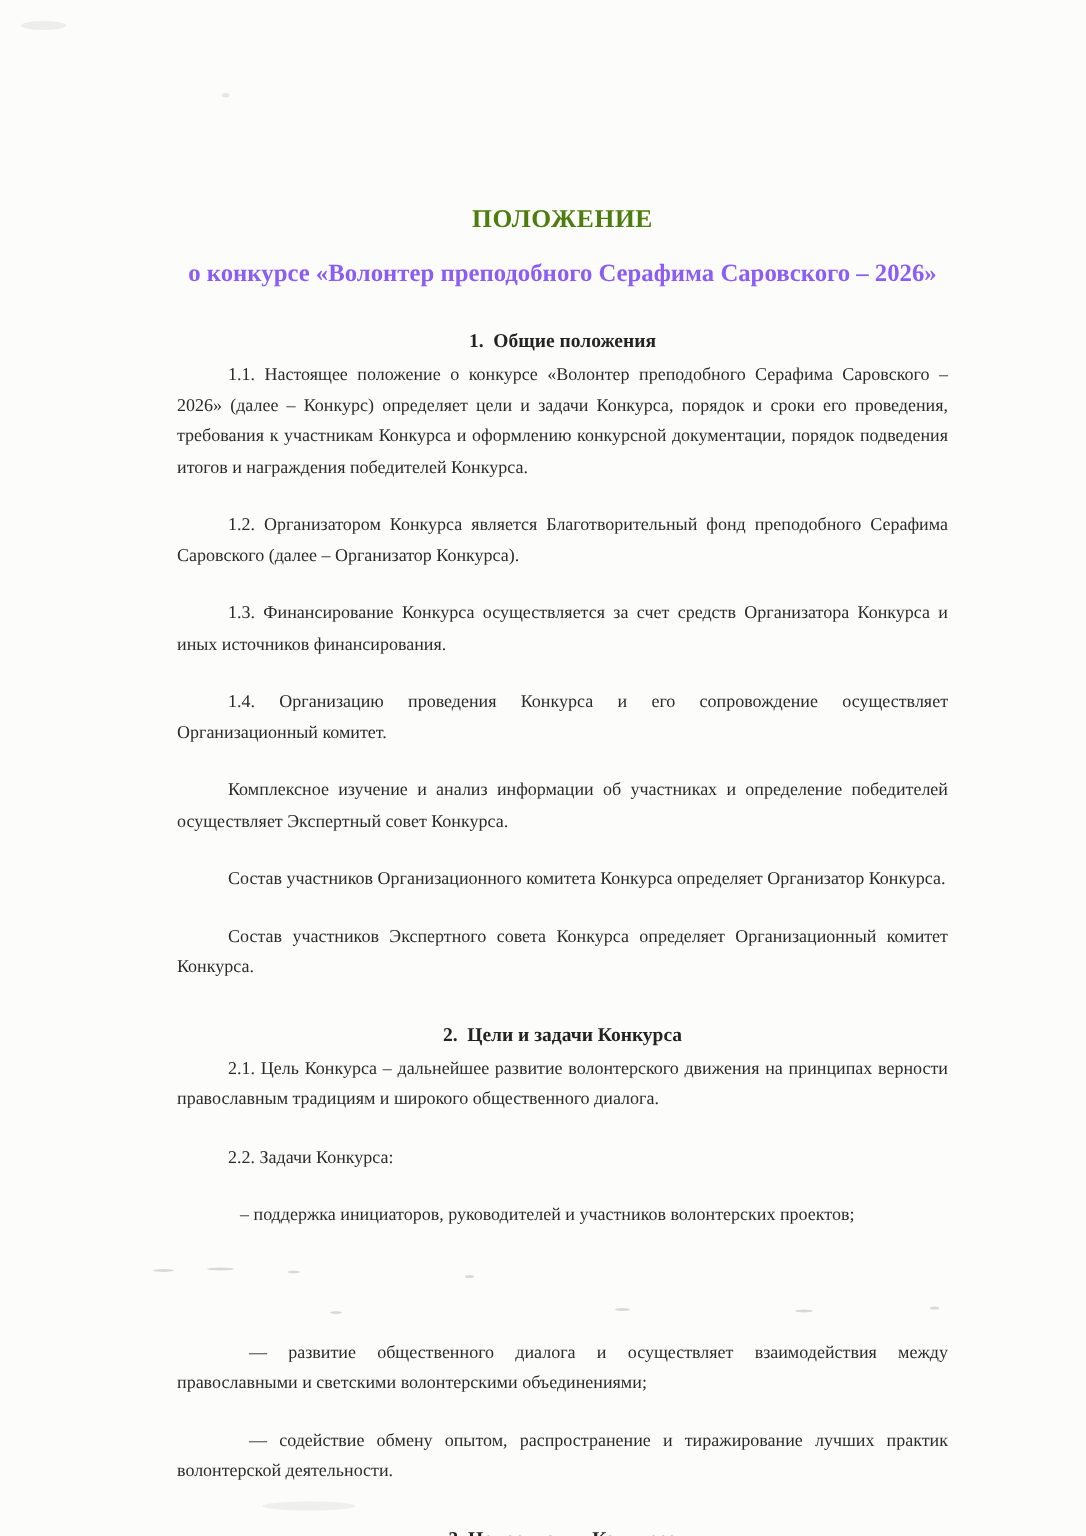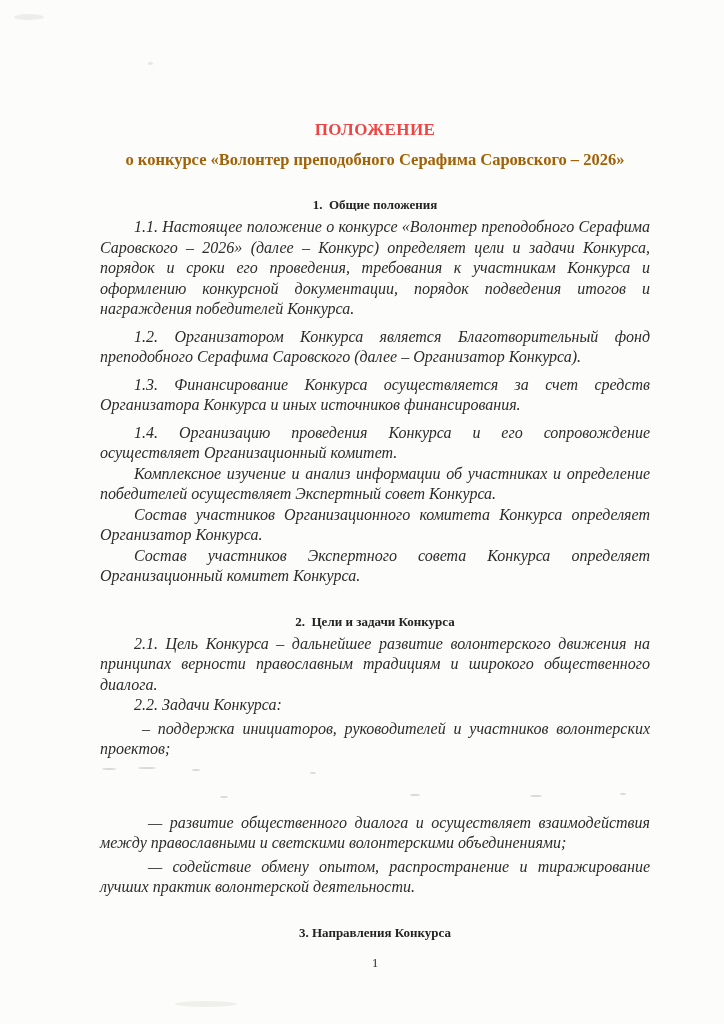--- a/index.html
+++ b/index.html
@@ -15,52 +15,51 @@
     background: #fcfcfa;
     overflow: hidden;
     font-family: "Liberation Serif", "DejaVu Serif", serif;
     color: #2b2b2b;
     box-sizing: border-box;
   }
   .content {
     padding: 120px 74px 0 100px; 
   }
   .doc-title {
-    margin: 0;
+    margin: 16px;
     text-align: center;
     font-size: 17px;
     font-weight: bold;
-    color: #ef4444;
+    color: #4d7c0f;
     letter-spacing: 0.4px;
     line-height: 20px;
   }
   .doc-subtitle {
     margin: 10px 0 0 0;
     text-align: center;
     font-size: 16.5px;
     font-weight: bold;
-    color: #a16207;
+    color: #8b5cf6;
     line-height: 20px;
   }
   .sec-heading {
     margin: 25px 0 0 0;
     text-align: center;
     font-size: 13px;
     font-weight: bold;
     color: #232323;
     line-height: 20px;
   }
   .para {
-    margin: 0;
-    font-size: 16px;
+    margin: 18px;
+    font-size: 12px;
     line-height: 20.5px;
     text-align: justify;
     text-indent: 34px;
     color: #2b2b2b;
-    font-style: italic;
   }
   .para.sp { margin-top: 7px; }
   .para.sp-sm { margin-top: 3px; }
   .para.first-after-heading { margin-top: 2px; }
   .bullet-en { text-indent: 42px; }
   .bullet-em { text-indent: 48px; }
   .erased-gap {
     position: relative;
     height: 50px;
   }

